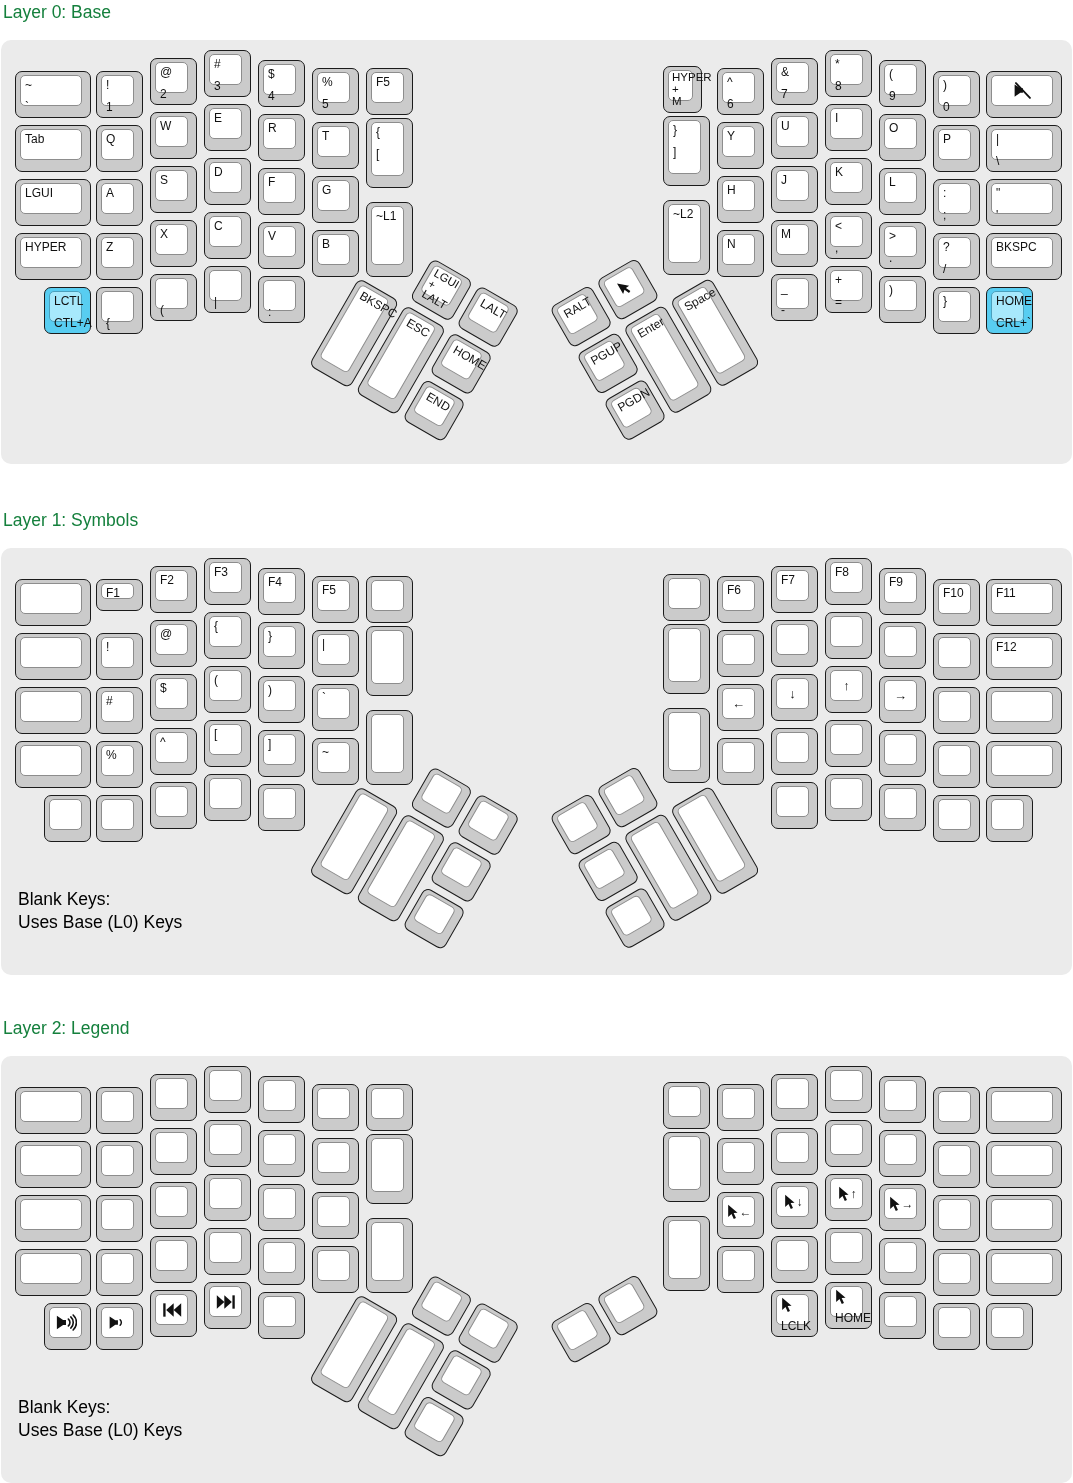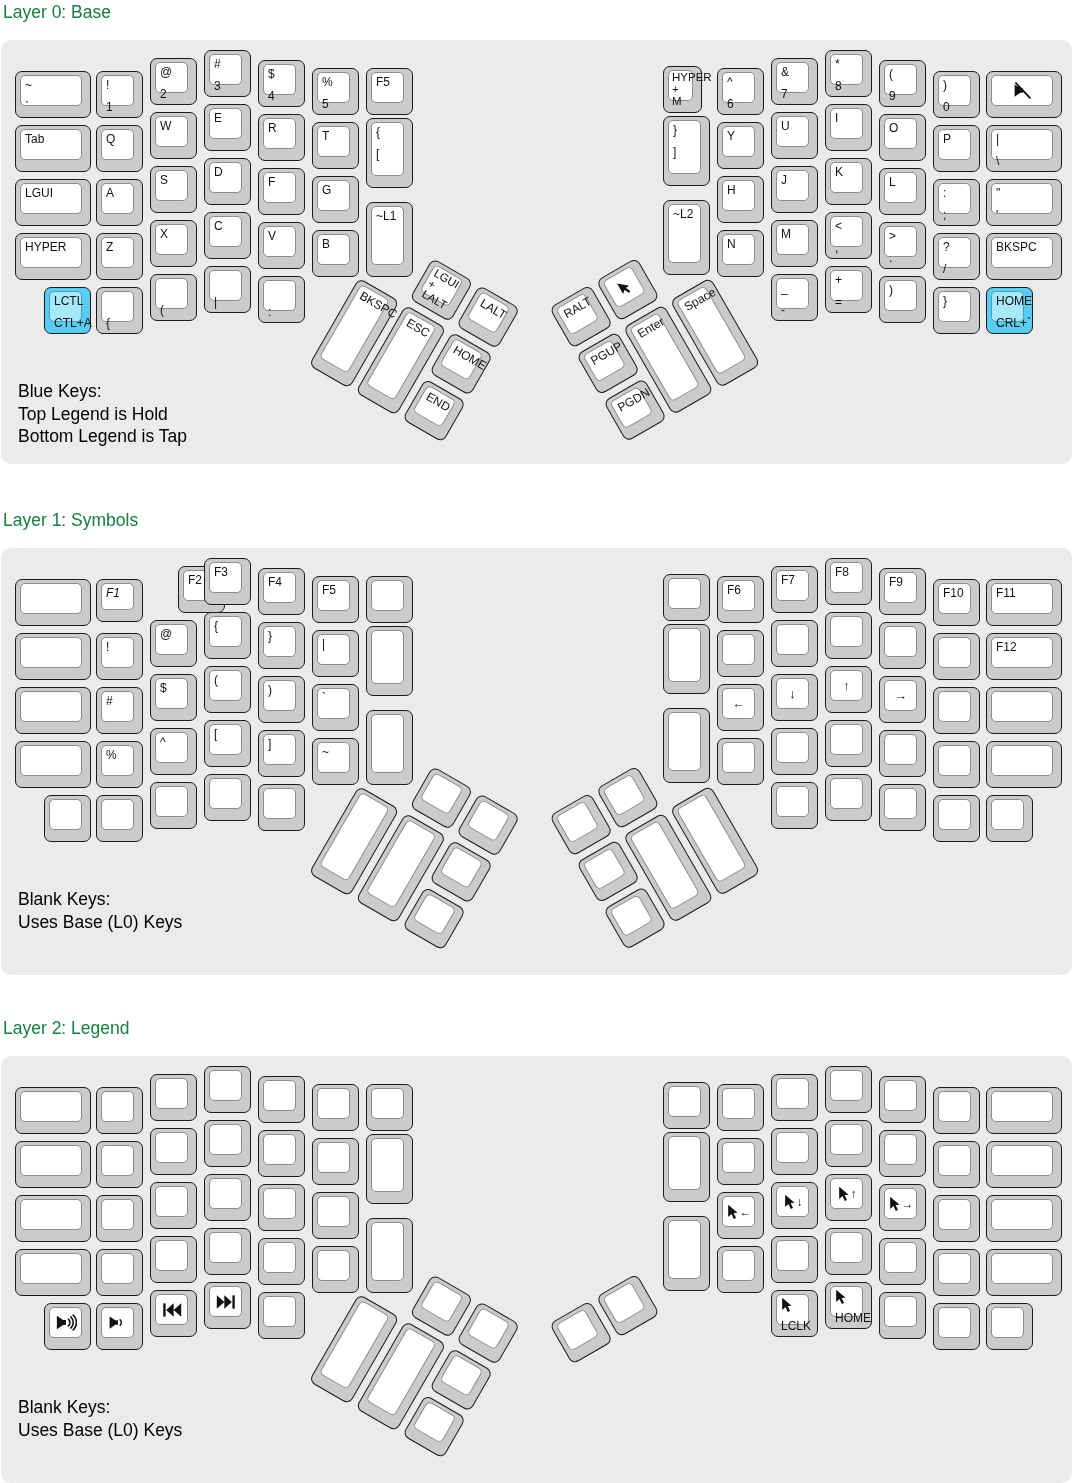--- a/index.html
+++ b/index.html
@@ -477,23 +477,20 @@
             <div class="lt">Space</div>
           </div>
         </div>
         <div class="key" style="left: 0px; top: 108px; width: 47px; height: 47px;">
           <div class="cap">
             <div class="lt">PGDN</div>
           </div>
         </div>
       </div>
   </div>
-  <div class="note">Blue Keys:
-Top Legend is Hold
-Bottom Legend is Tap</div>
 </div>
 
 <div class="ptitle" style="top:510px;">Layer 1: Symbols</div>
 <div class="panel" style="top:548px;height:427px;">
   <div class="keys-root">
     <div class="kb">
         <div class="key" style="left: 14px; top: 31px; width: 76px; height: 47px;">
           <div class="cap"></div>
         </div>
         <div class="key" style="left: 14px; top: 85px; width: 76px; height: 47px;">
@@ -501,21 +498,21 @@
         </div>
         <div class="key" style="left: 14px; top: 139px; width: 76px; height: 47px;">
           <div class="cap"></div>
         </div>
         <div class="key" style="left: 14px; top: 193px; width: 76px; height: 47px;">
           <div class="cap"></div>
         </div>
         <div class="key" style="left: 43px; top: 247px; width: 47px; height: 47px;">
           <div class="cap"></div>
         </div>
-        <div class="key" style="left: 95px; top: 31px; width: 47px; height: 43px; font-style: italic;">
+        <div class="key" style="left: 95px; top: 31px; width: 47px; height: 32px;">
           <div class="cap">
             <div class="lt">F1</div>
           </div>
         </div>
         <div class="key" style="left: 95px; top: 85px; width: 47px; height: 47px;">
           <div class="cap">
             <div class="lt">!</div>
           </div>
         </div>
         <div class="key" style="left: 95px; top: 139px; width: 47px; height: 47px;">
@@ -524,21 +521,21 @@
           </div>
         </div>
         <div class="key" style="left: 95px; top: 193px; width: 47px; height: 47px;">
           <div class="cap">
             <div class="lt">%</div>
           </div>
         </div>
         <div class="key" style="left: 95px; top: 247px; width: 47px; height: 47px;">
           <div class="cap"></div>
         </div>
-        <div class="key" style="left: 149px; top: 18px; width: 47px; height: 47px; margin-left: 28px;">
+        <div class="key" style="left: 149px; top: 18px; width: 47px; height: 47px;">
           <div class="cap">
             <div class="lt">F2</div>
           </div>
         </div>
         <div class="key" style="left: 149px; top: 72px; width: 47px; height: 47px;">
           <div class="cap">
             <div class="lt">@</div>
           </div>
         </div>
         <div class="key" style="left: 149px; top: 126px; width: 47px; height: 47px;">

